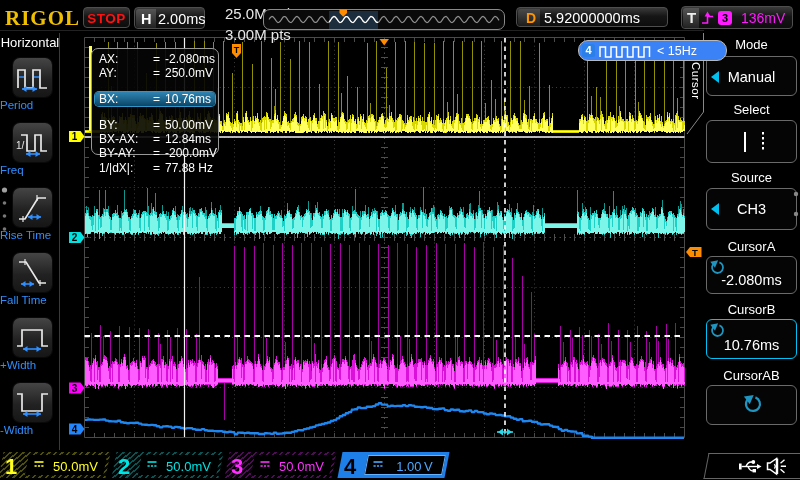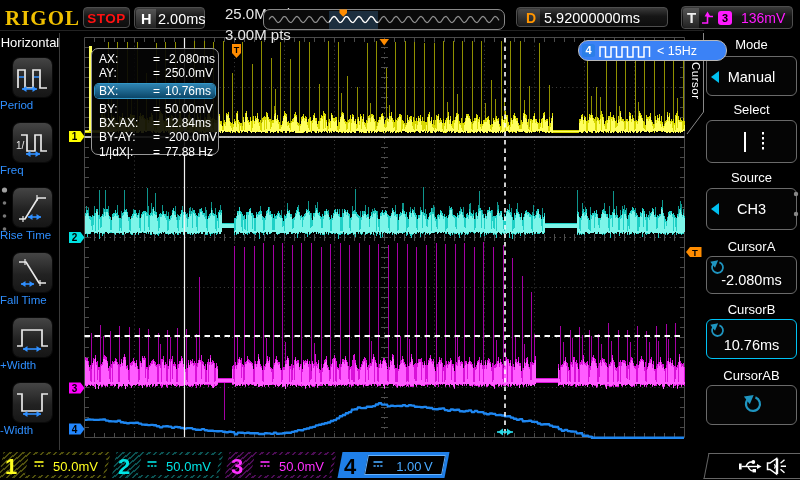--- a/index.html
+++ b/index.html
@@ -23,21 +23,21 @@
 .rbox { position:absolute; left:706px; width:91px; background:#050505; border:1px solid #6a6a6a;
   border-radius:6px; }
 .rval { position:absolute; left:706px; width:91px; text-align:center; color:#fff; font-size:14.5px; }
 #meas { position:absolute; left:91px; top:48px; width:128px; height:107px;
   background:rgba(6,6,6,0.9); border:1px solid #999; border-radius:7px; padding-top:3px; }
 .mrow { position:relative; height:14.1px; color:#fff; font-size:12px; line-height:14.1px; }
 .ml { position:absolute; left:7px; }
 .me { position:absolute; left:61px; }
 .mv { position:absolute; left:73px; }
 .mrow.hi { background:linear-gradient(180deg,#2f84b2,#0b4668); border-radius:4px;
-  margin:4px 3px; box-shadow:0 0 0 1px #3396c6; }
+  margin:12px 3px; box-shadow:0 0 0 1px #3396c6; }
 .mrow.hi .ml { left:4px; }
 .mrow.hi .me { left:58px; }
 .mrow.hi .mv { left:70px; }
 #hzbox { position:absolute; left:530px; top:40px; width:149px; height:21px;
   background:#3b82f6; border:1.8px solid #b8b8b8; border-radius:10px;margin-left:48px; }
 #botbar { position:absolute; left:0; top:450px; width:800px; height:30px; background:#000; }
 </style></head>
 <body>
 <svg width="800" height="480" viewBox="0 0 800 480" style="position:absolute;left:0;top:0" font-family="Liberation Sans, sans-serif">
     <line x1="134.5" y1="37.5" x2="134.5" y2="437.5" stroke="#3c3c3c" stroke-width="1" stroke-dasharray="1 3.1"></line>

